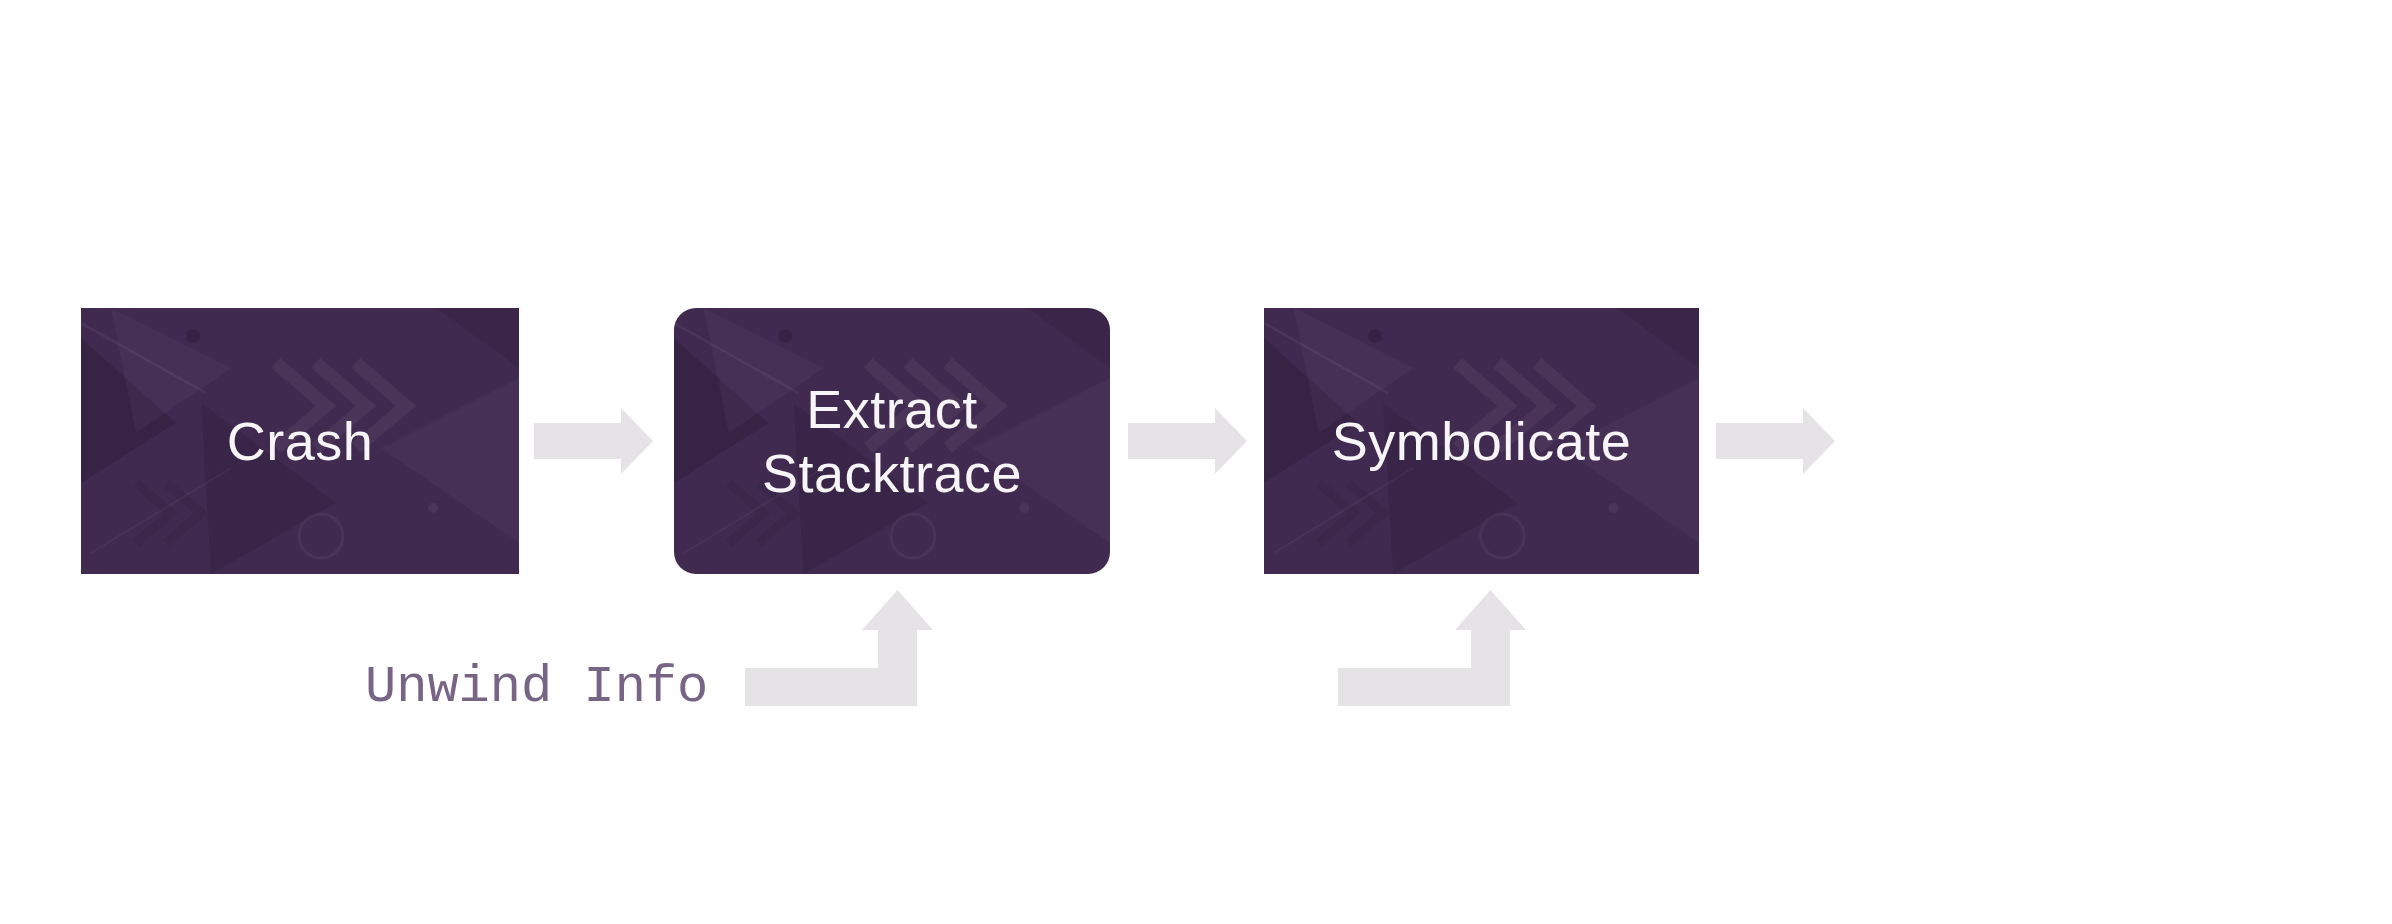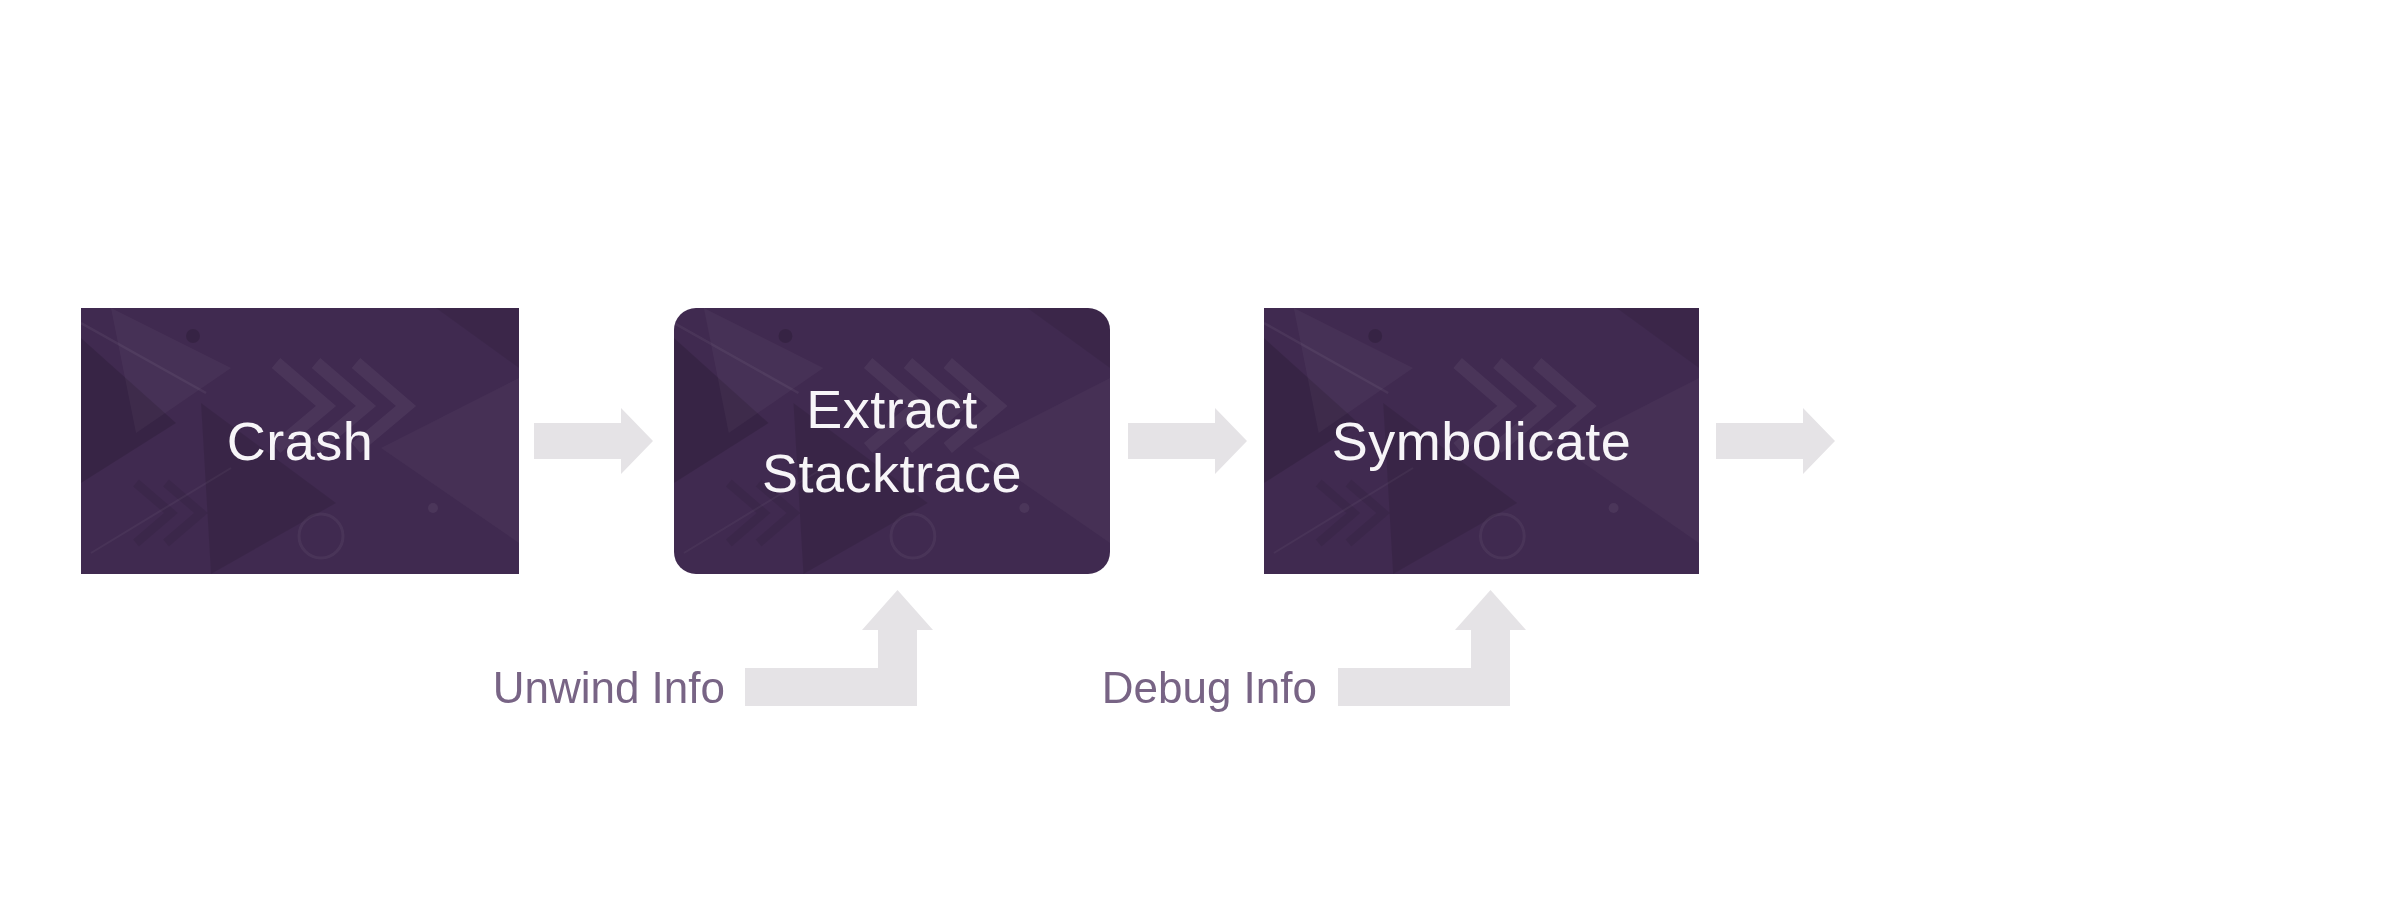--- a/index.html
+++ b/index.html
@@ -68,26 +68,26 @@
     height: 116px;
   }
   .elbow-arrow-1 { left: 745px; }
   .elbow-arrow-2 { left: 1338px; }
 
   
   .side-label {
     position: absolute;
     top: 662px;
     width: 360px;
-    font-size: 44px;
+    font-size: 52px;
     line-height: 52px;
     font-weight: 400;
     color: #786485;
-    text-align: right;
     white-space: nowrap;
+    font-family: Liberation Mono, monospace;
   }
   .side-label-unwind { left: 365px; }
   .side-label-debug  { left: 957px; }
 
   .defs-holder { position: absolute; width: 0; height: 0; overflow: hidden; }
 </style>
 </head>
 <body>
 
 <svg class="defs-holder" aria-hidden="true">
@@ -155,15 +155,14 @@
   <svg class="elbow-arrow elbow-arrow-1" viewBox="0 0 190 116">
     <use href="#elbow-arrow-shape"></use>
   </svg>
 
   <svg class="elbow-arrow elbow-arrow-2" viewBox="0 0 190 116">
     <use href="#elbow-arrow-shape"></use>
   </svg>
 
   <div class="side-label side-label-unwind">Unwind Info</div>
 
-  <div class="side-label side-label-debug">Debug Info</div>
 
 </div>
 
 </body></html>

